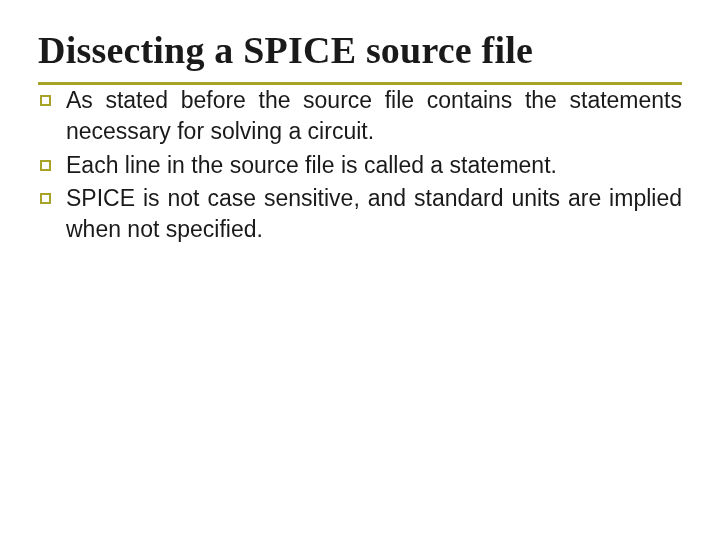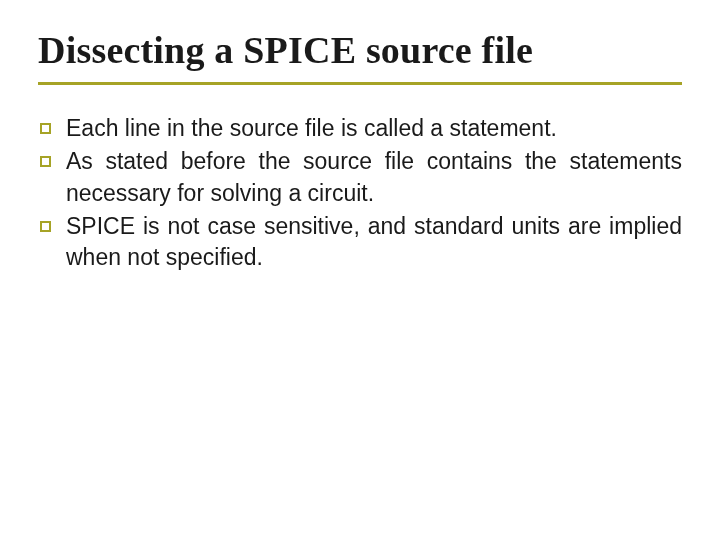--- a/index.html
+++ b/index.html
@@ -9,21 +9,20 @@
     font-family: Verdana, Geneva, sans-serif;
     padding: 28px 38px 30px 38px;
   }
   .title {
     font-family: "Times New Roman", Times, serif;
     font-size: 38px;
     font-weight: bold;
     color: #1a1a1a;
     border-bottom: 3px solid #a6a326;
     padding-bottom: 10px;
-    margin-bottom: 28px;
     letter-spacing: 0.2px;
   }
   .bullets {
     list-style: none;
   }
   .bullets li {
     position: relative;
     padding-left: 28px;
     font-size: 23px;
     line-height: 1.36;
@@ -42,23 +41,23 @@
   }
 </style>
 </head>
 <body>
 
 <h1 class="title">Dissecting a SPICE source file</h1>
 
 <ul class="bullets">
   <li>
     <span class="marker"></span>
-    <span>Each line in the source file is called a statement.</span>
+    <span>As stated before the source file contains the statements necessary for solving a circuit.</span>
   </li>
   <li>
     <span class="marker"></span>
-    <span>As stated before the source file contains the statements necessary for solving a circuit.</span>
+    <span>Each line in the source file is called a statement.</span>
   </li>
   <li>
     <span class="marker"></span>
     <span>SPICE is not case sensitive, and standard units are implied when not specified.</span>
   </li>
 </ul>
 
 </body></html>

